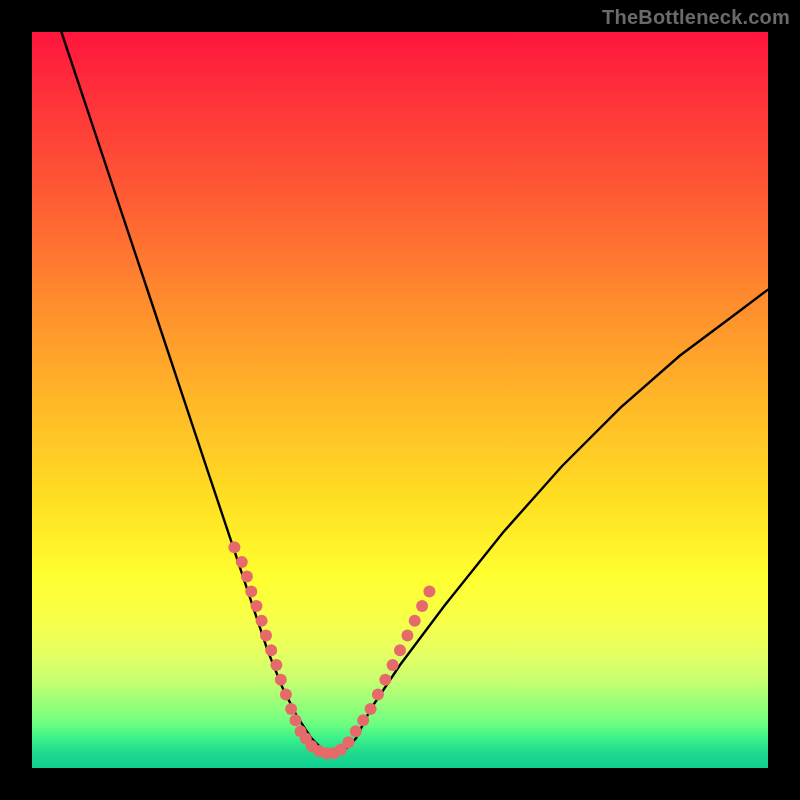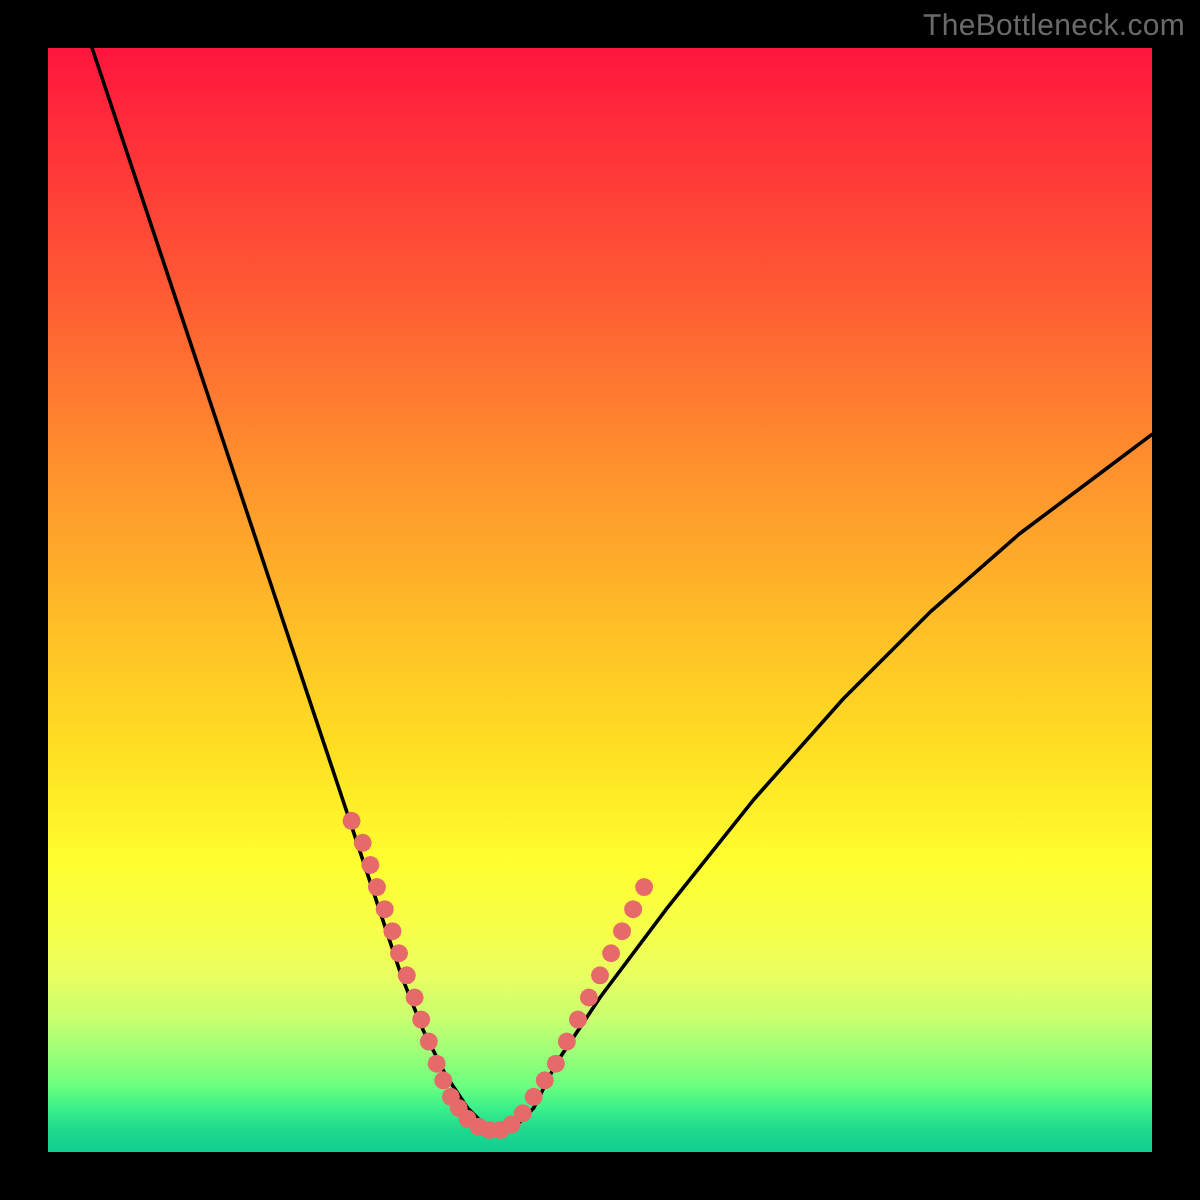--- a/index.html
+++ b/index.html
@@ -43,21 +43,21 @@
       #1fd88e 98%,
       #0fcf90 100%
     );
   }
   .watermark {
     position: absolute;
     top: 6px;
     right: 10px;
     color: #6a6a6a;
     font-size: 20px;
-    font-weight: 400;
+    font-weight: 700;
     letter-spacing: 0.2px;
     user-select: none;
   }
   svg.curve {
     position: absolute;
     left: 0;
     top: 0;
     width: 736px;
     height: 736px;
     overflow: visible;

